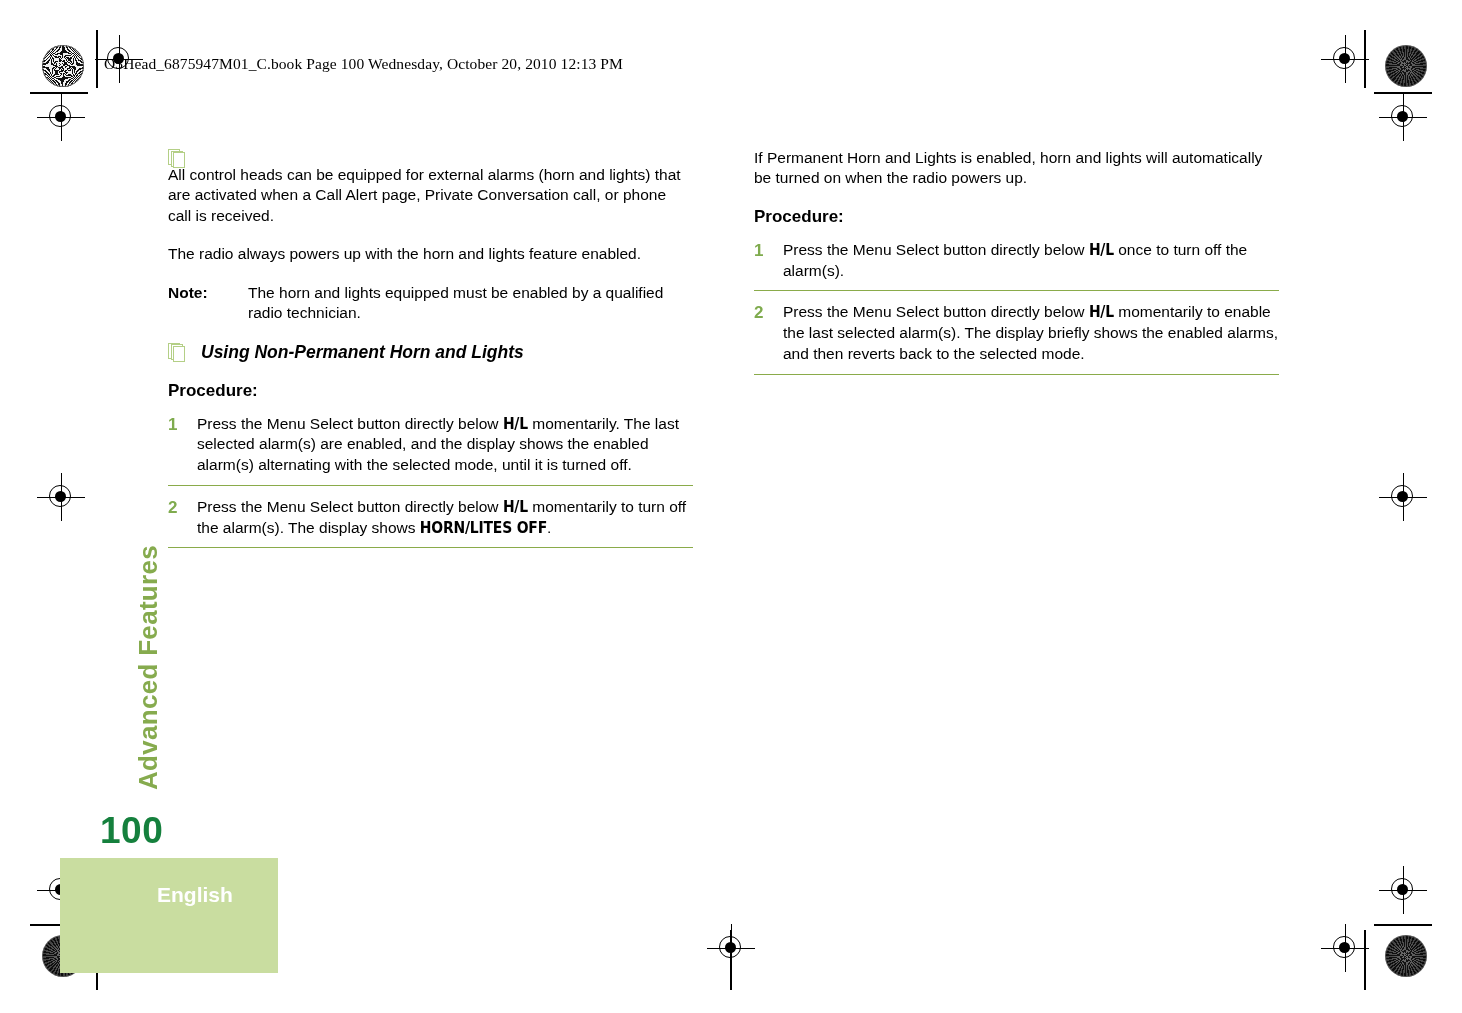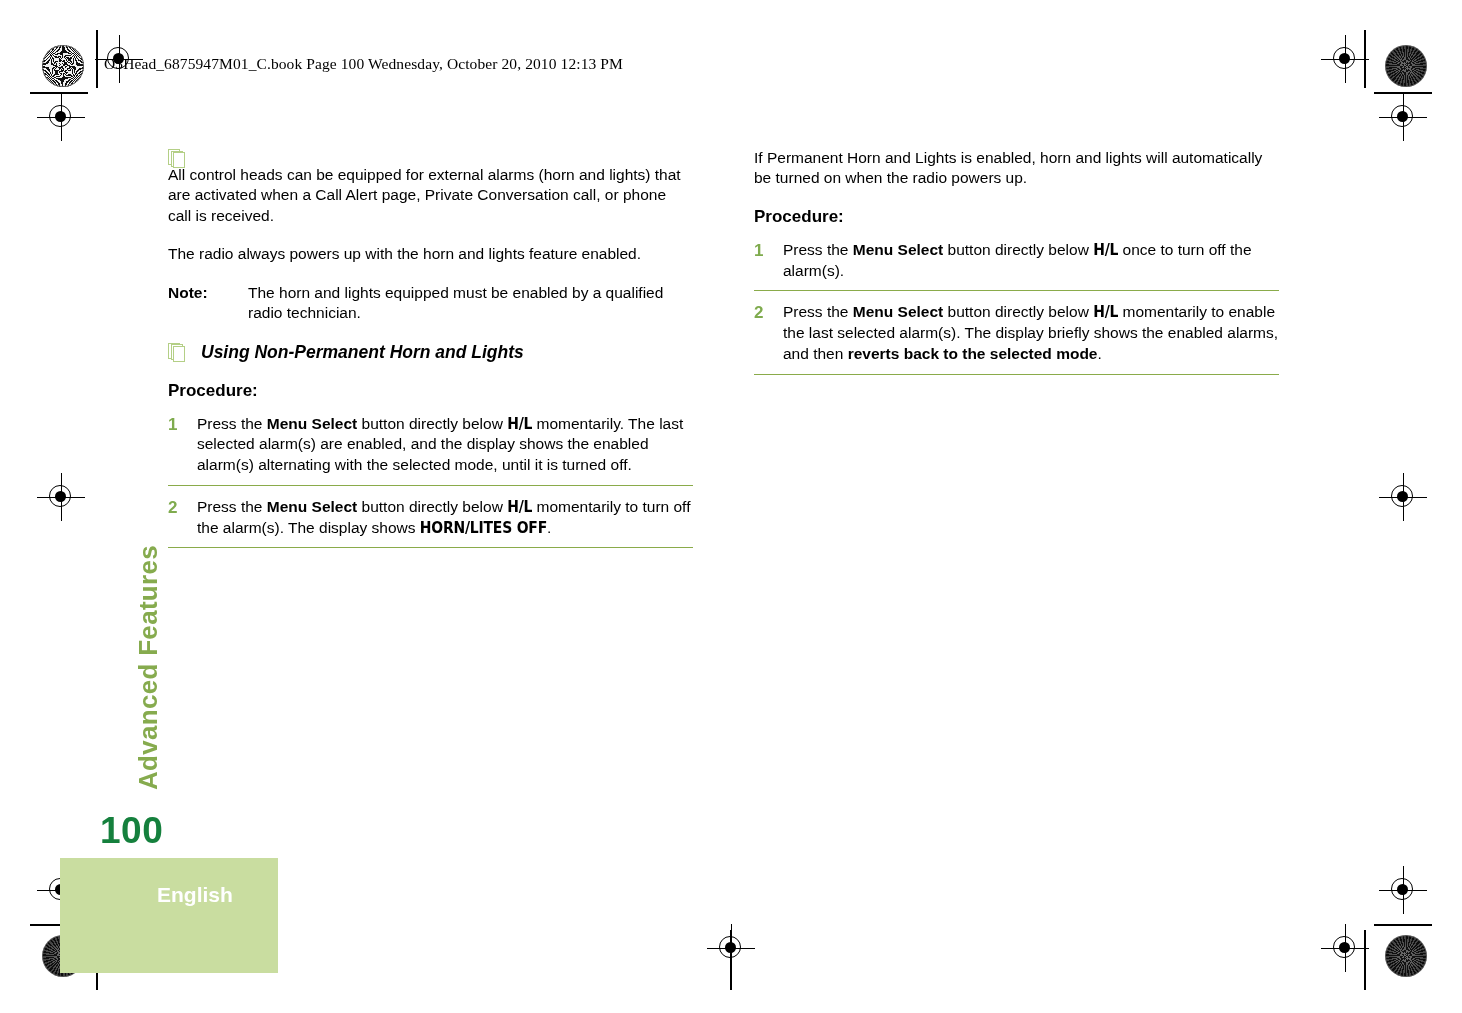--- a/index.html
+++ b/index.html
@@ -194,21 +194,21 @@
     line-height: 1.34;
   }
   .step .num {
     position: absolute;
     left: 0;
     top: 0;
     font-size: 17px;
     font-weight: bold;
     color: #7fab4e;
   }
-  .step b { font-weight: bold; }
+  .step b { font-weight: normal; }
 
   .disp {
     font-family: "Liberation Sans Narrow", "DejaVu Sans Condensed", "Liberation Sans", sans-serif;
     font-weight: bold;
     font-stretch: condensed;
     letter-spacing: -0.2px;
   }
 </style>
 </head>
 <body>

